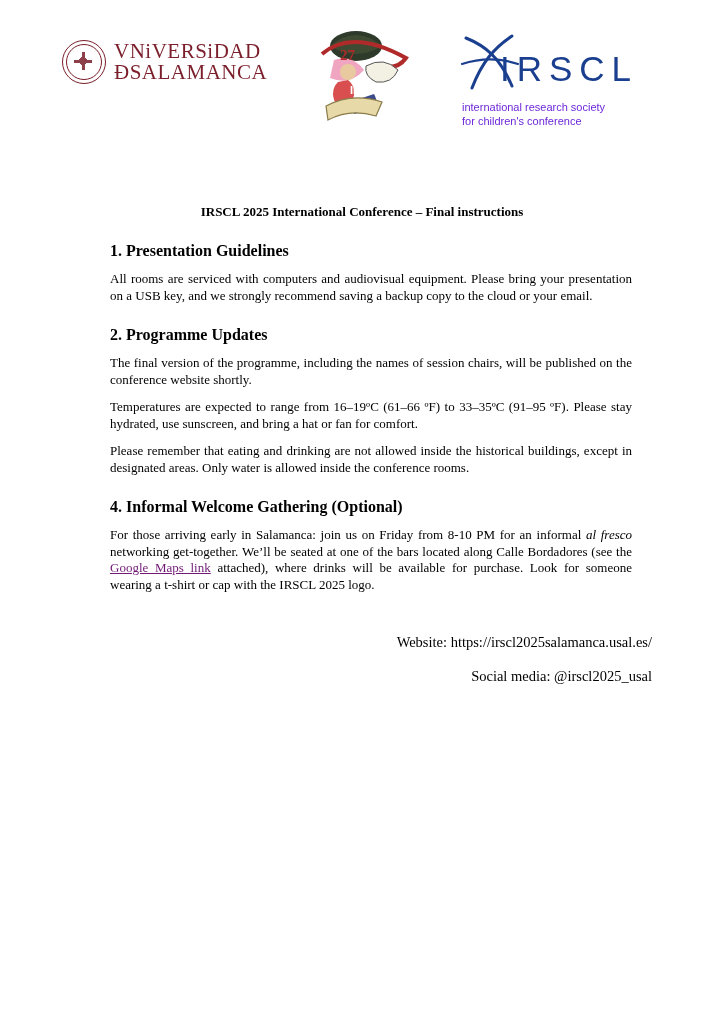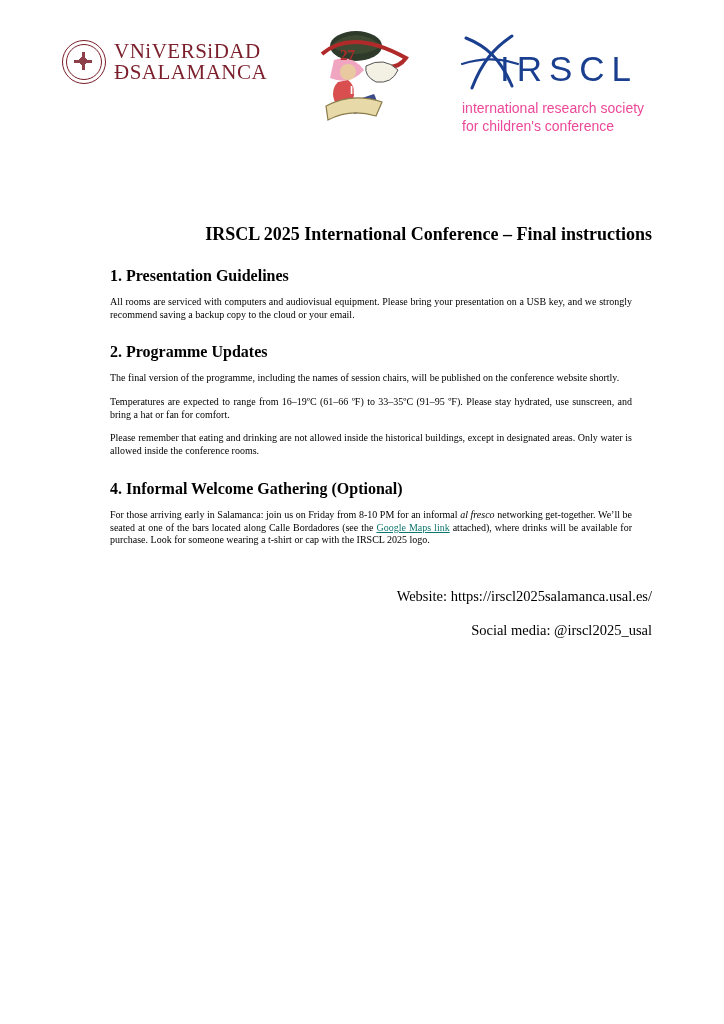--- a/index.html
+++ b/index.html
@@ -99,69 +99,69 @@
   .irscl-word {
     font-family: "Liberation Sans", sans-serif;
     font-size: 35px;
     letter-spacing: 7px;
     color: #1b3f8f;
     font-weight: 400;
     margin-left: 40px;
   }
   .irscl-sub {
     font-family: "Liberation Sans", sans-serif;
-    font-size: 14px;
-    color: #ec4899;
+    font-size: 11px;
+    color: #6d28d9;
     line-height: 1.28;
     margin-top: 4px;
     margin-left: 2px;
   }
   .irscl-sub span { display: block; }
   .irscl-swoosh {
     position: absolute;
     left: 0;
     top: -14px;
     width: 60px;
     height: 66px;
   }
 
   
   .doc-title {
-    text-align: right;
+    text-align: center;
     font-weight: bold;
-    font-size: 18px;
-    margin-top: 84px;
+    font-size: 13px;
+    margin-top: 64px;
     margin-bottom: 0;
   }
   h2.sec {
     font-size: 16px;
     font-weight: bold;
     margin: 22px 0 0 0;
     padding-left: 38px;
   }
   p.para {
-    font-size: 10px;
+    font-size: 13px;
     line-height: 1.27;
     margin: 11px 18px 0 0;
     padding-left: 38px;
     text-align: justify;
     padding-right: 2px;
   }
   p.contact {
     font-size: 14.5px;
     line-height: 1.27;
     margin: 16px 0 0 0;
     padding-left: 38px;
     text-align: right;
   }
   .contact-block { margin-top: 40px; }
   .contact-block p.contact:first-child { margin-top: 0; }
   em { font-style: italic; }
   a.maplink {
-    color: #0f766e;
+    color: #701a75;
     text-decoration: underline;
   }
 </style>
 </head>
 <body>
 
 <div class="page">
 
   <div class="logo-row">
 

